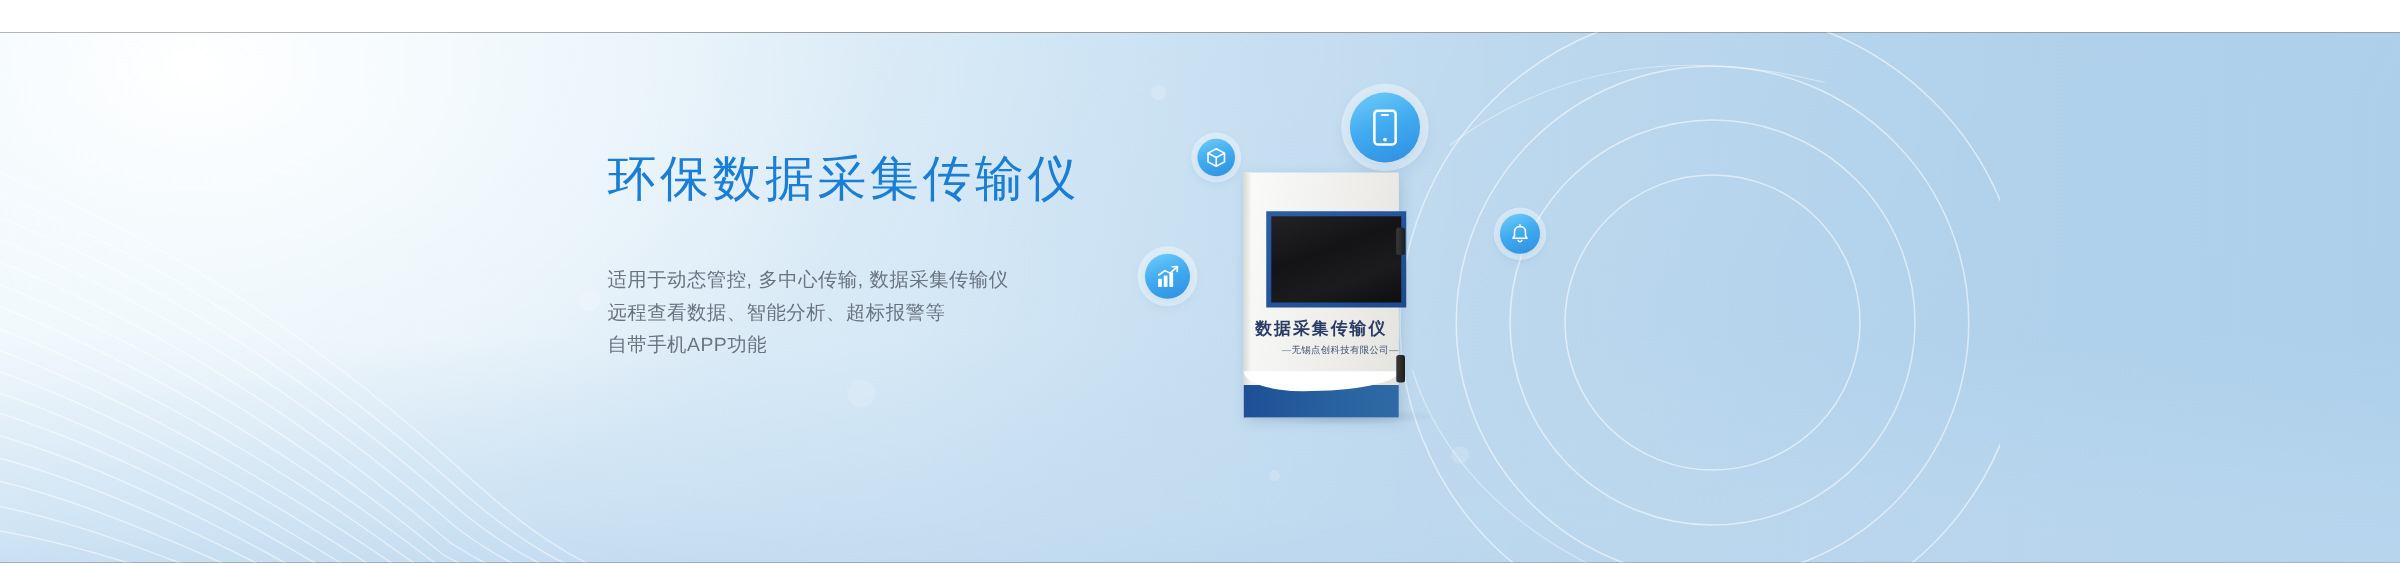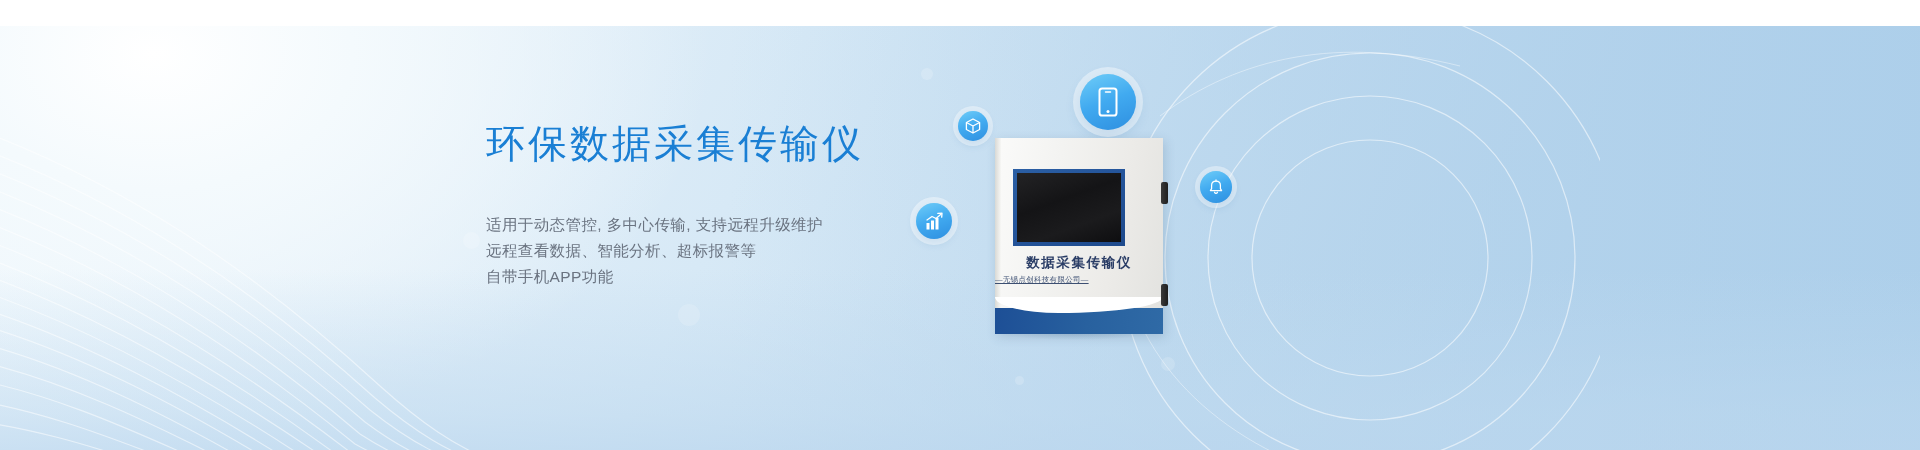--- a/index.html
+++ b/index.html
@@ -54,21 +54,21 @@
     font-size:39px;line-height:1.12;letter-spacing:3px;
     color:#1a7fd4;font-weight:400;white-space:nowrap;
     margin:0 0 0 96px;
   }
   .sub{margin:46px 0 0 96px;}
   .sub-line{
     font-size:15.5px;line-height:26px;letter-spacing:.4px;
     color:#6a7380;font-weight:400;white-space:nowrap;
   }
   
-  .device{position:absolute;left:995px;top:112px;width:124px;height:196px;padding-left:44px;}
+  .device{position:absolute;left:995px;top:112px;width:124px;height:196px;}
   .dev-body{
     position:absolute;inset:0;
     background:linear-gradient(100deg,#fbfbfa 0%,#f3f3f1 34%,#ecebe8 68%,#e2e2df 100%);
     box-shadow:2px 3px 10px rgba(60,90,120,.20);
   }
   .dev-left-edge{
     position:absolute;left:0;top:0;width:6px;height:100%;
     background:linear-gradient(90deg,#d9d9d5,#f7f7f5);
   }
   .dev-screen-frame{
@@ -79,23 +79,23 @@
   .dev-screen{
     width:100%;height:100%;
     background:linear-gradient(160deg,#232325 0%,#141416 40%,#1b1b1d 70%,#0e0e10 100%);
   }
   .dev-label{
     position:absolute;left:0;top:116px;width:100%;text-align:center;
     font-family:"Liberation Serif","DejaVu Serif",serif;
     font-size:13.5px;font-weight:700;letter-spacing:1.6px;color:#2a3d66;
   }
   .dev-sub{
-    position:absolute;left:0;top:137px;width:100%;text-align:left;
+    position:absolute;left:0;top:137px;width:100%;text-align:right;
     font-family:"Liberation Serif","DejaVu Serif",serif;
-    font-size:7.5px;letter-spacing:.3px;color:#3c4f72;text-decoration:underline;
+    font-size:7.5px;letter-spacing:.3px;color:#3c4f72;
   }
   .dev-foot{
     position:absolute;left:0;bottom:0;width:100%;height:26px;
     background:linear-gradient(95deg,#1d4f96 0%,#28619f 55%,#2f6aa6 100%);
   }
   .dev-foot::before{
     content:"";position:absolute;left:0;top:-11px;width:100%;height:16px;
     background:#ffffff;
     border-radius:0 0 62% 38%/0 0 100% 100%;
   }
@@ -156,21 +156,21 @@
 
   <div class="dot" style="left:463px;top:206px;width:17px;height:17px;opacity:.38;"></div>
   <div class="dot" style="left:678px;top:278px;width:22px;height:22px;opacity:.34;"></div>
   <div class="dot" style="left:921px;top:42px;width:12px;height:12px;opacity:.42;"></div>
   <div class="dot" style="left:1161px;top:331px;width:14px;height:14px;opacity:.36;"></div>
   <div class="dot" style="left:1015px;top:350px;width:9px;height:9px;opacity:.40;"></div>
 
   <div class="copy">
     <h1 class="title">环保数据采集传输仪</h1>
     <div class="sub">
-      <div class="sub-line">适用于动态管控, 多中心传输, 支持远程升级维护</div>
+      <div class="sub-line">适用于动态管控, 多中心传输, 数据采集传输仪</div>
       <div class="sub-line">远程查看数据、智能分析、超标报警等</div>
       <div class="sub-line">自带手机APP功能</div>
     </div>
   </div>
 
   <div class="badge badge-phone">
     <svg width="20" height="30" viewBox="0 0 20 30">
       <rect x="1.5" y="1.5" width="17" height="27" rx="2.6" ry="2.6" fill="none" stroke="#ffffff" stroke-width="2"></rect>
       <line x1="7.5" y1="5" x2="12.5" y2="5" stroke="#ffffff" stroke-width="1.5" stroke-linecap="round"></line>
       <circle cx="10" cy="24.6" r="1.5" fill="#ffffff"></circle>

